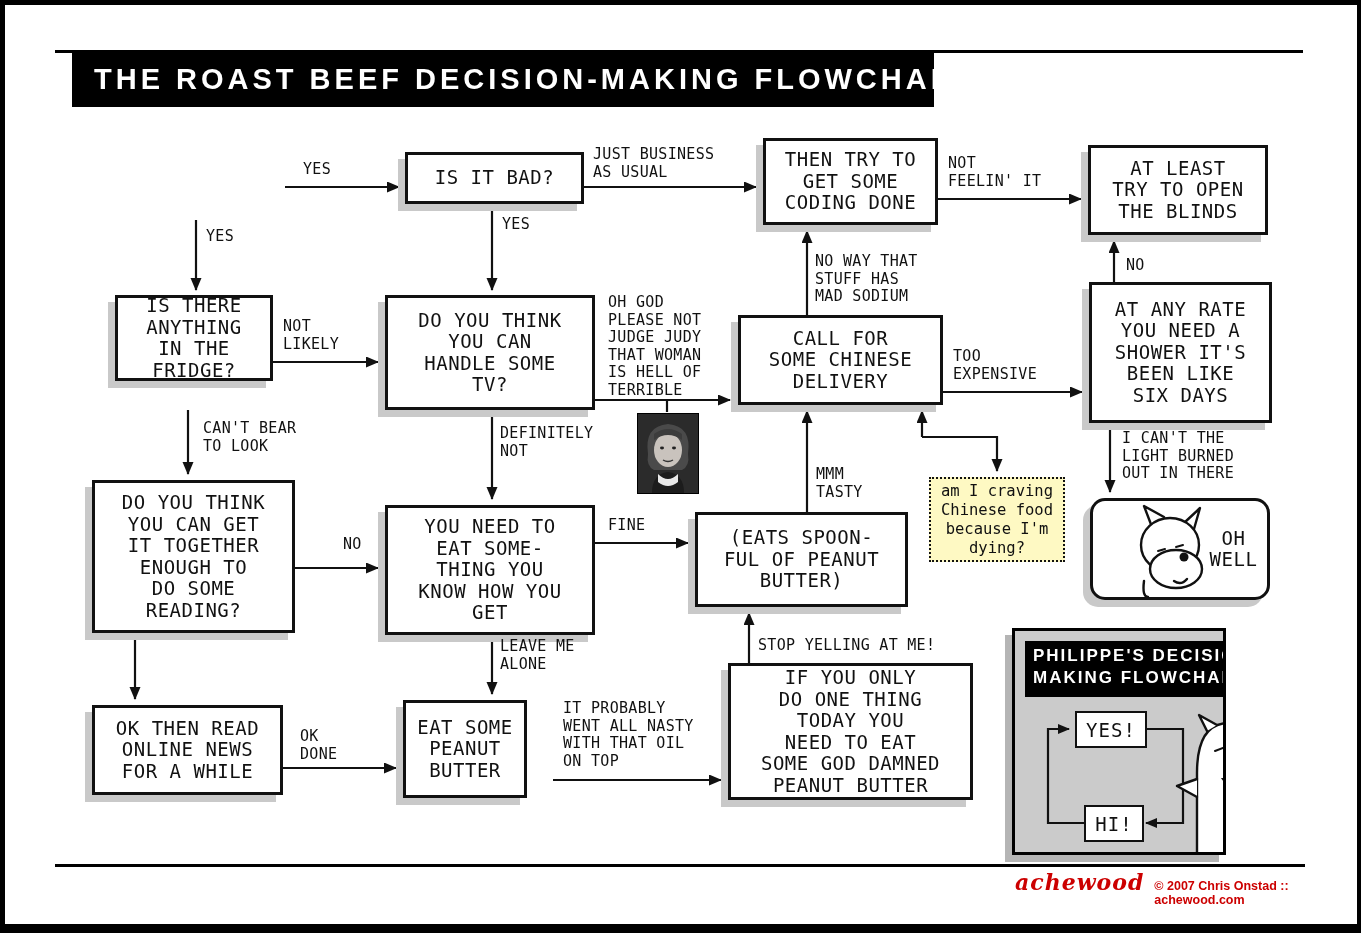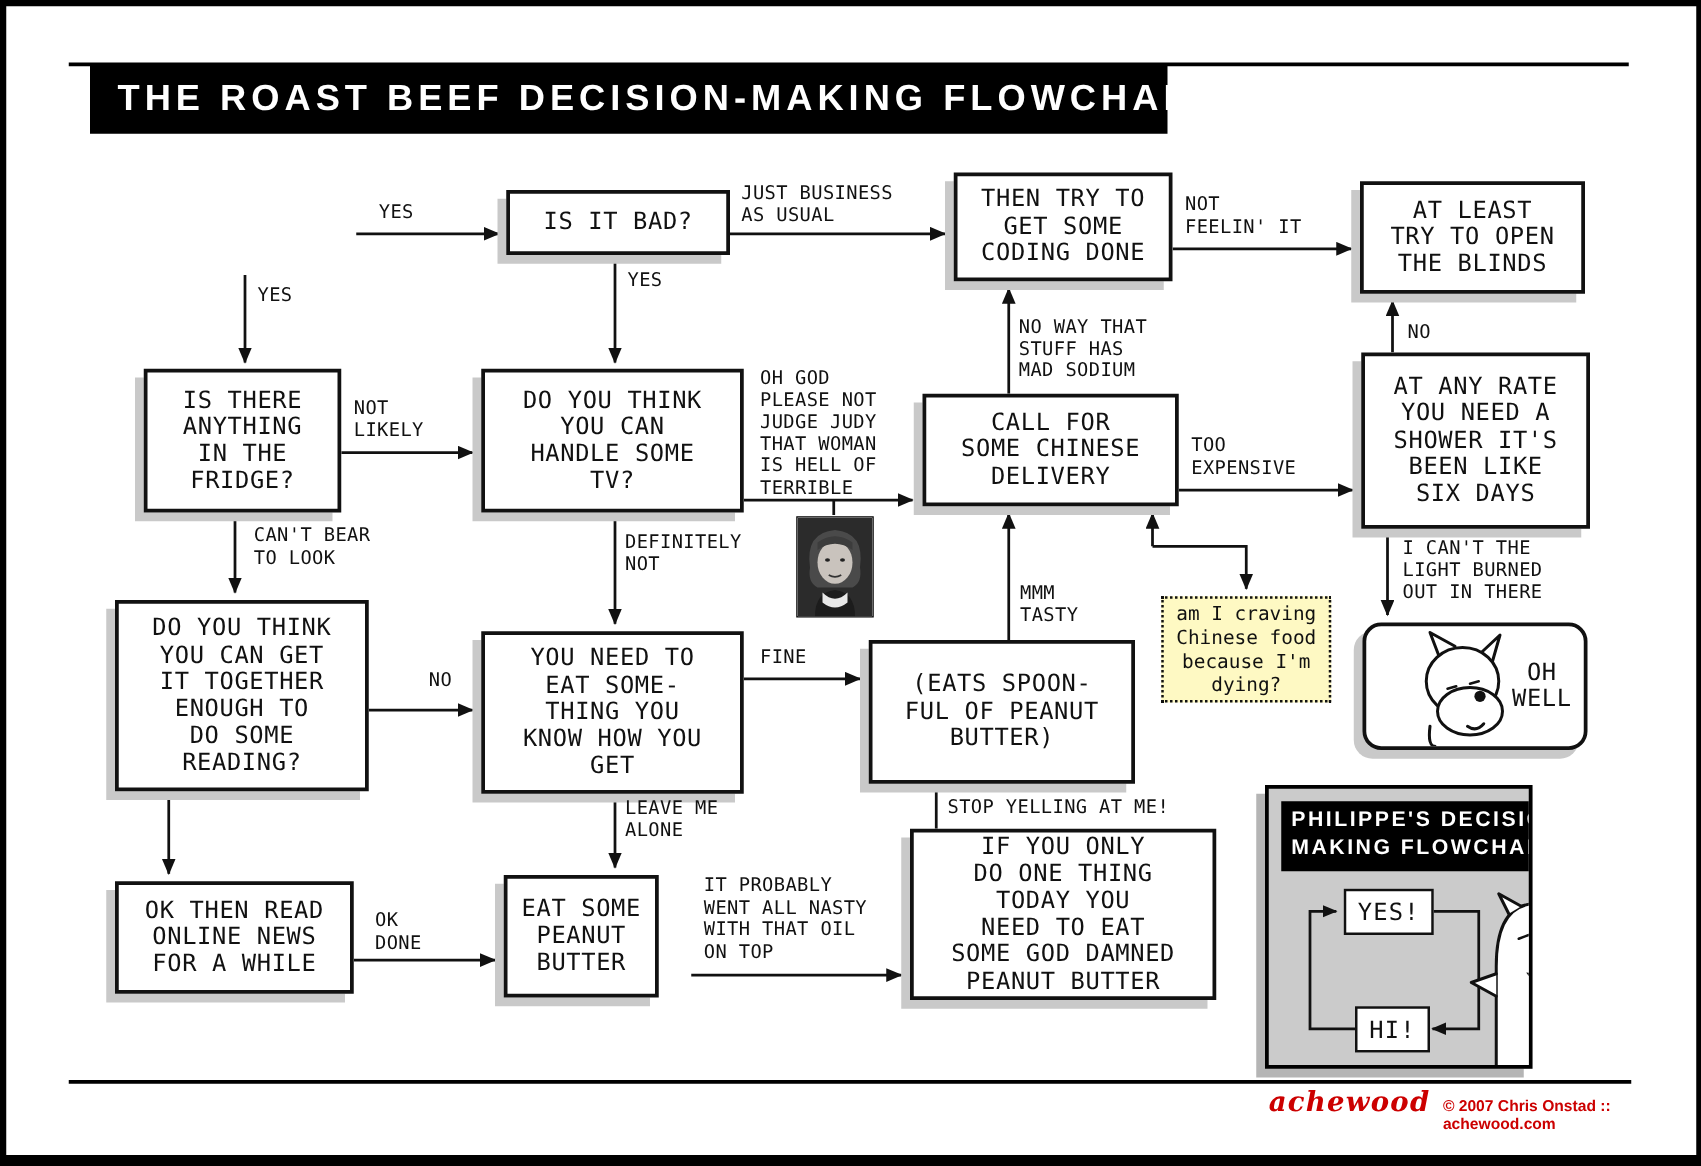--- a/index.html
+++ b/index.html
@@ -83,21 +83,21 @@
     </g>
   </svg>
 
   <div class="box" style="left:405px;top:152px;width:179px;height:52px;">IS IT BAD?</div>
   <div class="box" style="left:763px;top:138px;width:175px;height:87px;">THEN TRY TO
 GET SOME
 CODING DONE</div>
   <div class="box" style="left:1088px;top:145px;width:180px;height:90px;">AT LEAST
 TRY TO OPEN
 THE BLINDS</div>
-  <div class="box" style="left:115px;top:295px;width:158px;height:115px;">IS THERE
+  <div class="box" style="left:115px;top:295px;width:158px;height:86px;">IS THERE
 ANYTHING
 IN THE
 FRIDGE?</div>
   <div class="box" style="left:385px;top:295px;width:210px;height:115px;">DO YOU THINK
 YOU CAN
 HANDLE SOME
 TV?</div>
   <div class="box" style="left:738px;top:315px;width:205px;height:90px;">CALL FOR
 SOME CHINESE
 DELIVERY</div>
@@ -110,21 +110,21 @@
 YOU CAN GET
 IT TOGETHER
 ENOUGH TO
 DO SOME
 READING?</div>
   <div class="box" style="left:385px;top:505px;width:210px;height:130px;">YOU NEED TO
 EAT SOME-
 THING YOU
 KNOW HOW YOU
 GET</div>
-  <div class="box" style="left:695px;top:512px;width:213px;height:115px;">(EATS SPOON-
+  <div class="box" style="left:695px;top:512px;width:213px;height:95px;">(EATS SPOON-
 FUL OF PEANUT
 BUTTER)</div>
   <div class="dotted" style="left:929px;top:477px;width:136px;height:85px;">am I craving
 Chinese food
 because I'm
 dying?</div>
 
   <div class="box ohwell" style="left:1090px;top:498px;width:180px;height:102px;">
     <svg width="86" height="96" viewBox="0 0 86 96">
       <g stroke="#111" stroke-width="2.4" fill="#fff" stroke-linejoin="round" stroke-linecap="round">

